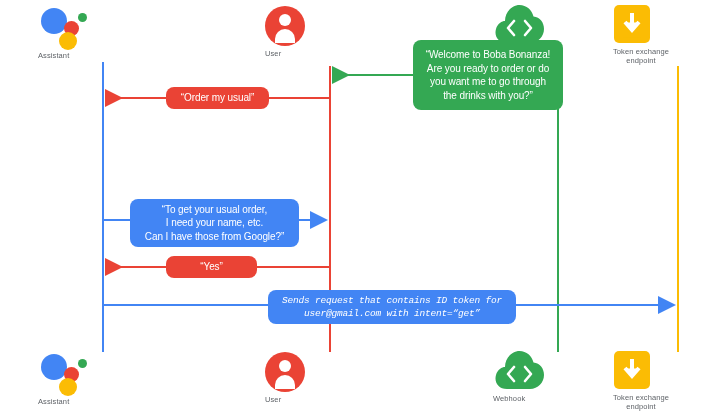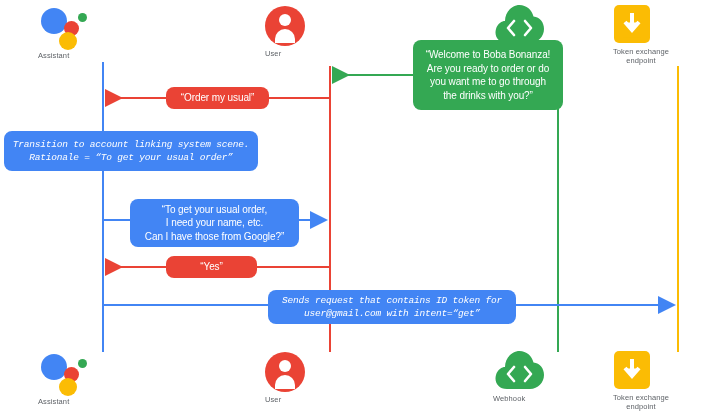--- a/index.html
+++ b/index.html
@@ -221,24 +221,20 @@
     <span>“Welcome to Boba Bonanza!
 Are you ready to order or do
 you want me to go through
 the drinks with you?”</span>
   </div>
 
   <div class="msg msg-speech bg-red" style="left:166px; top:87px; width:103px; height:22px;">
     <span>“Order my usual”</span>
   </div>
 
-  <div class="msg msg-code bg-blue" style="left:4px; top:131px; width:254px; height:40px;">
-    <span>Transition to account linking system scene.
-Rationale = “To get your usual order”</span>
-  </div>
 
   <div class="msg msg-speech bg-blue" style="left:130px; top:199px; width:169px; height:48px;">
     <span>“To get your usual order,
 I need your name, etc.
 Can I have those from Google?”</span>
   </div>
 
   <div class="msg msg-speech bg-red" style="left:166px; top:256px; width:91px; height:22px;">
     <span>“Yes”</span>
   </div>

